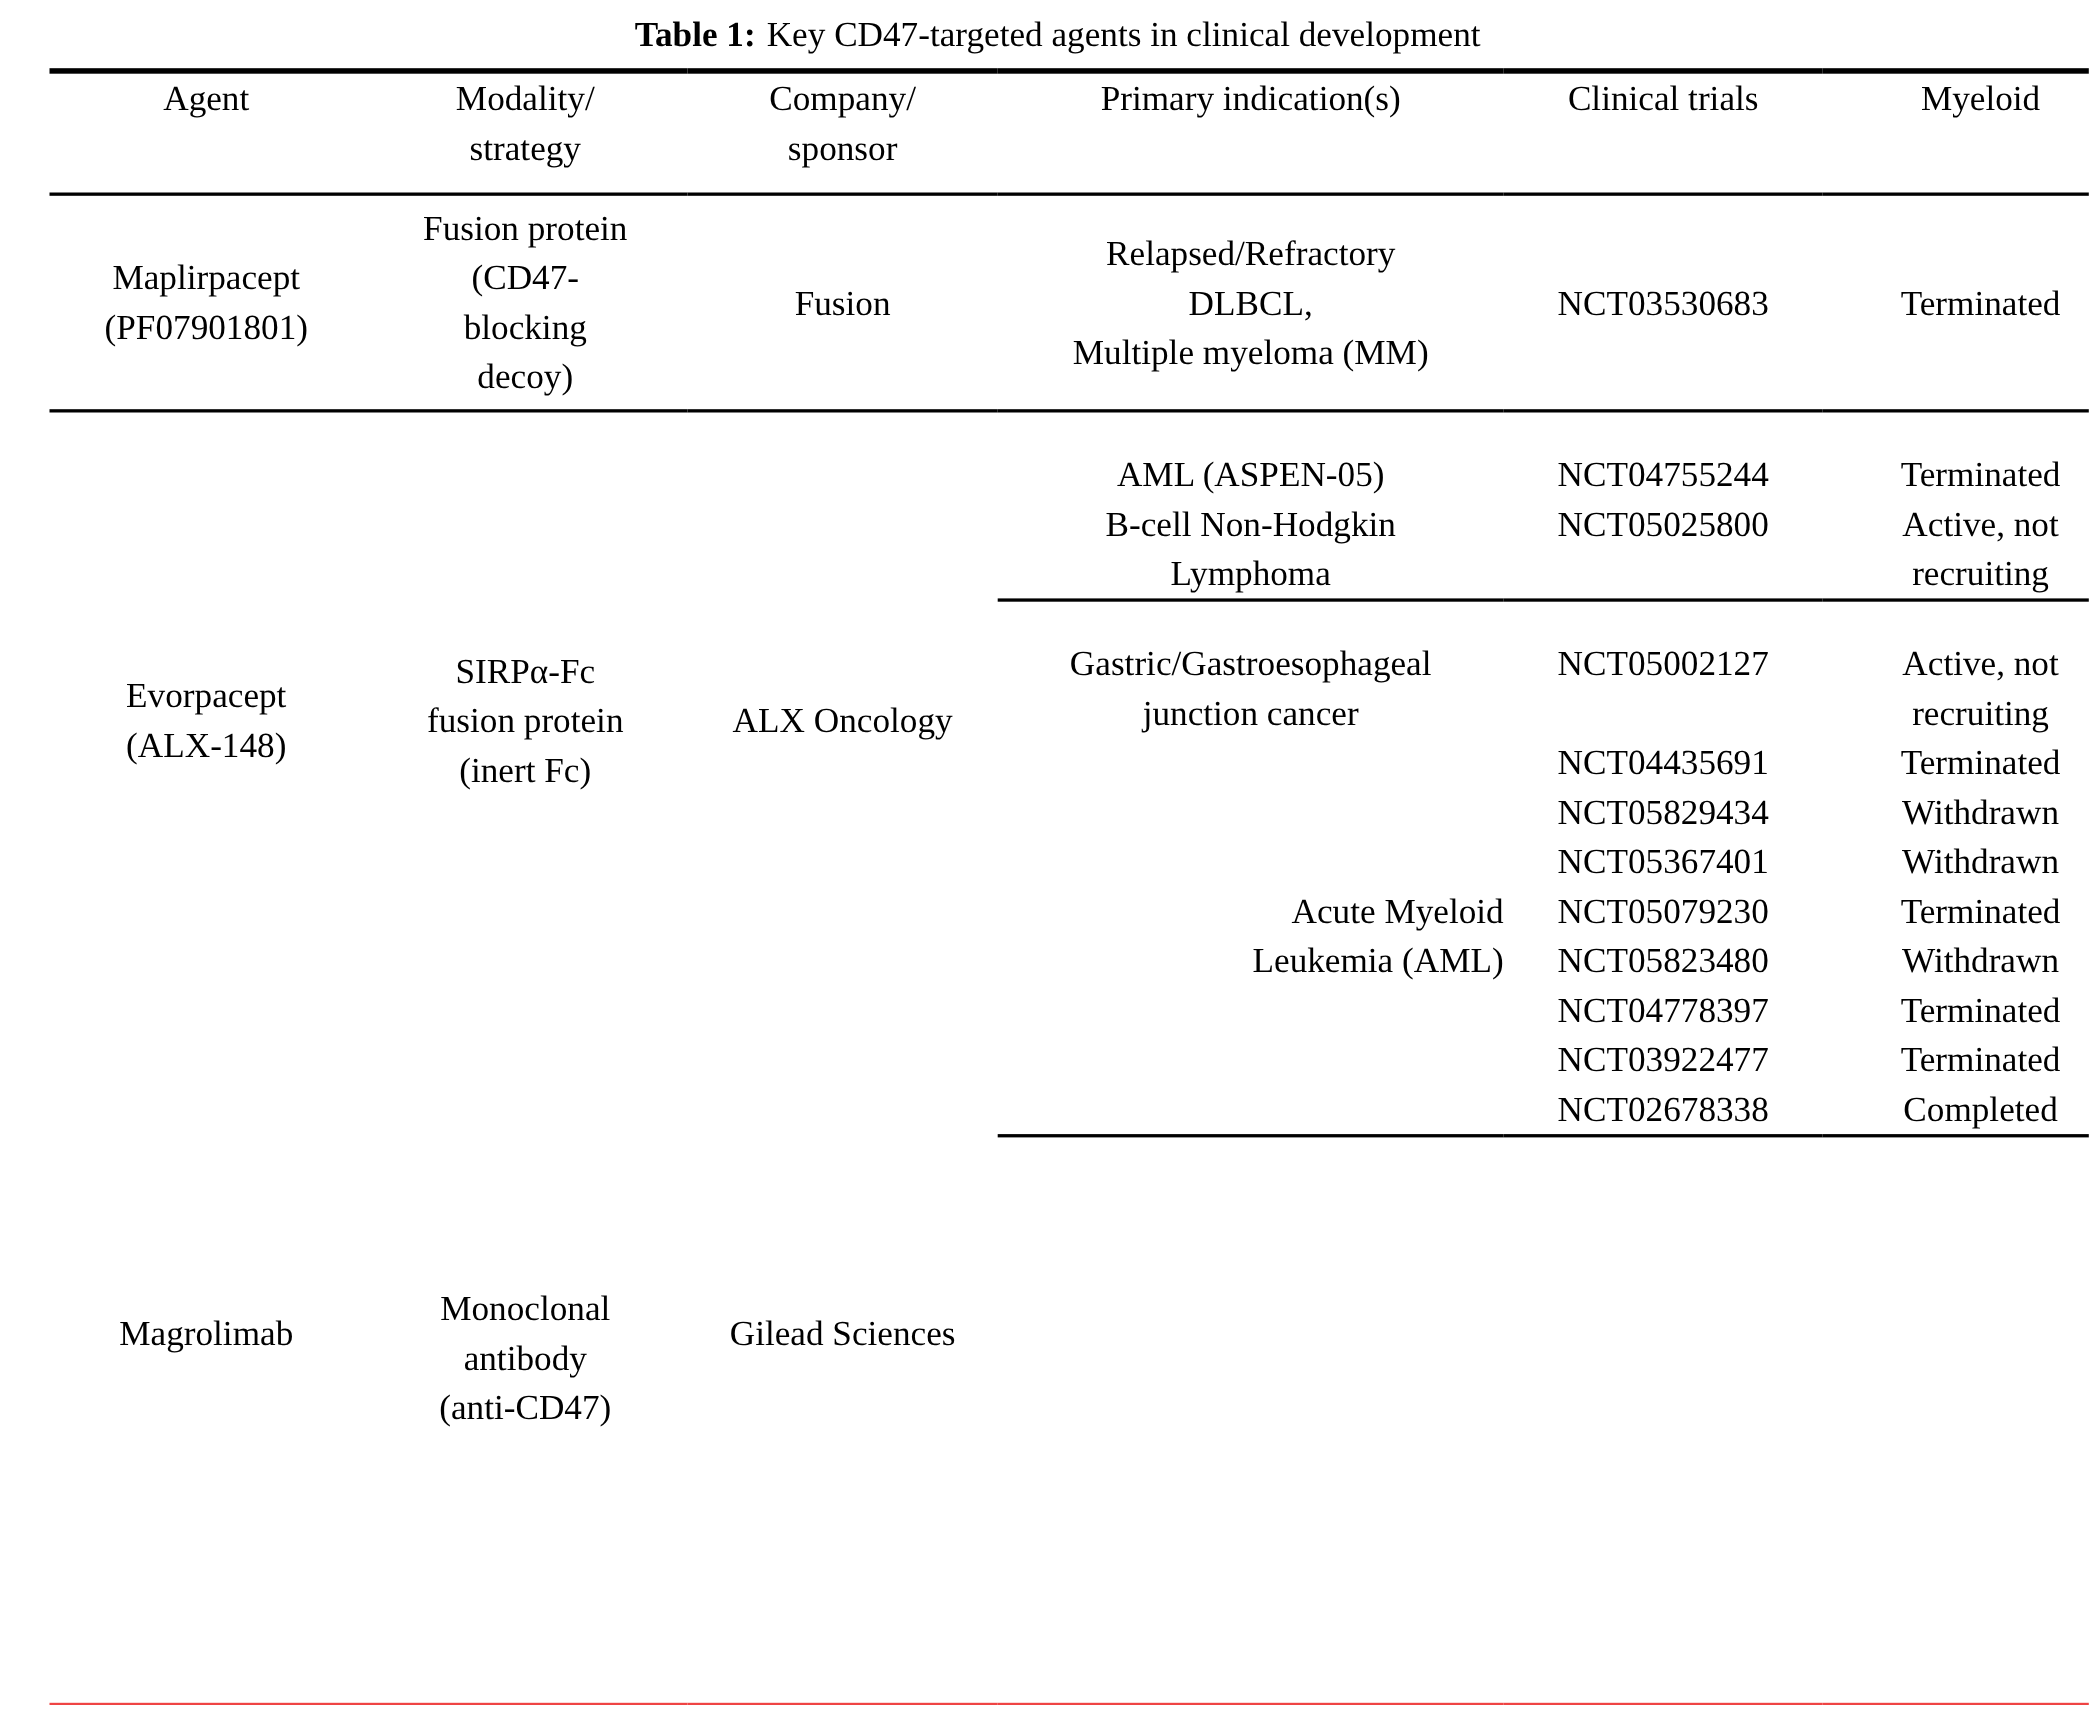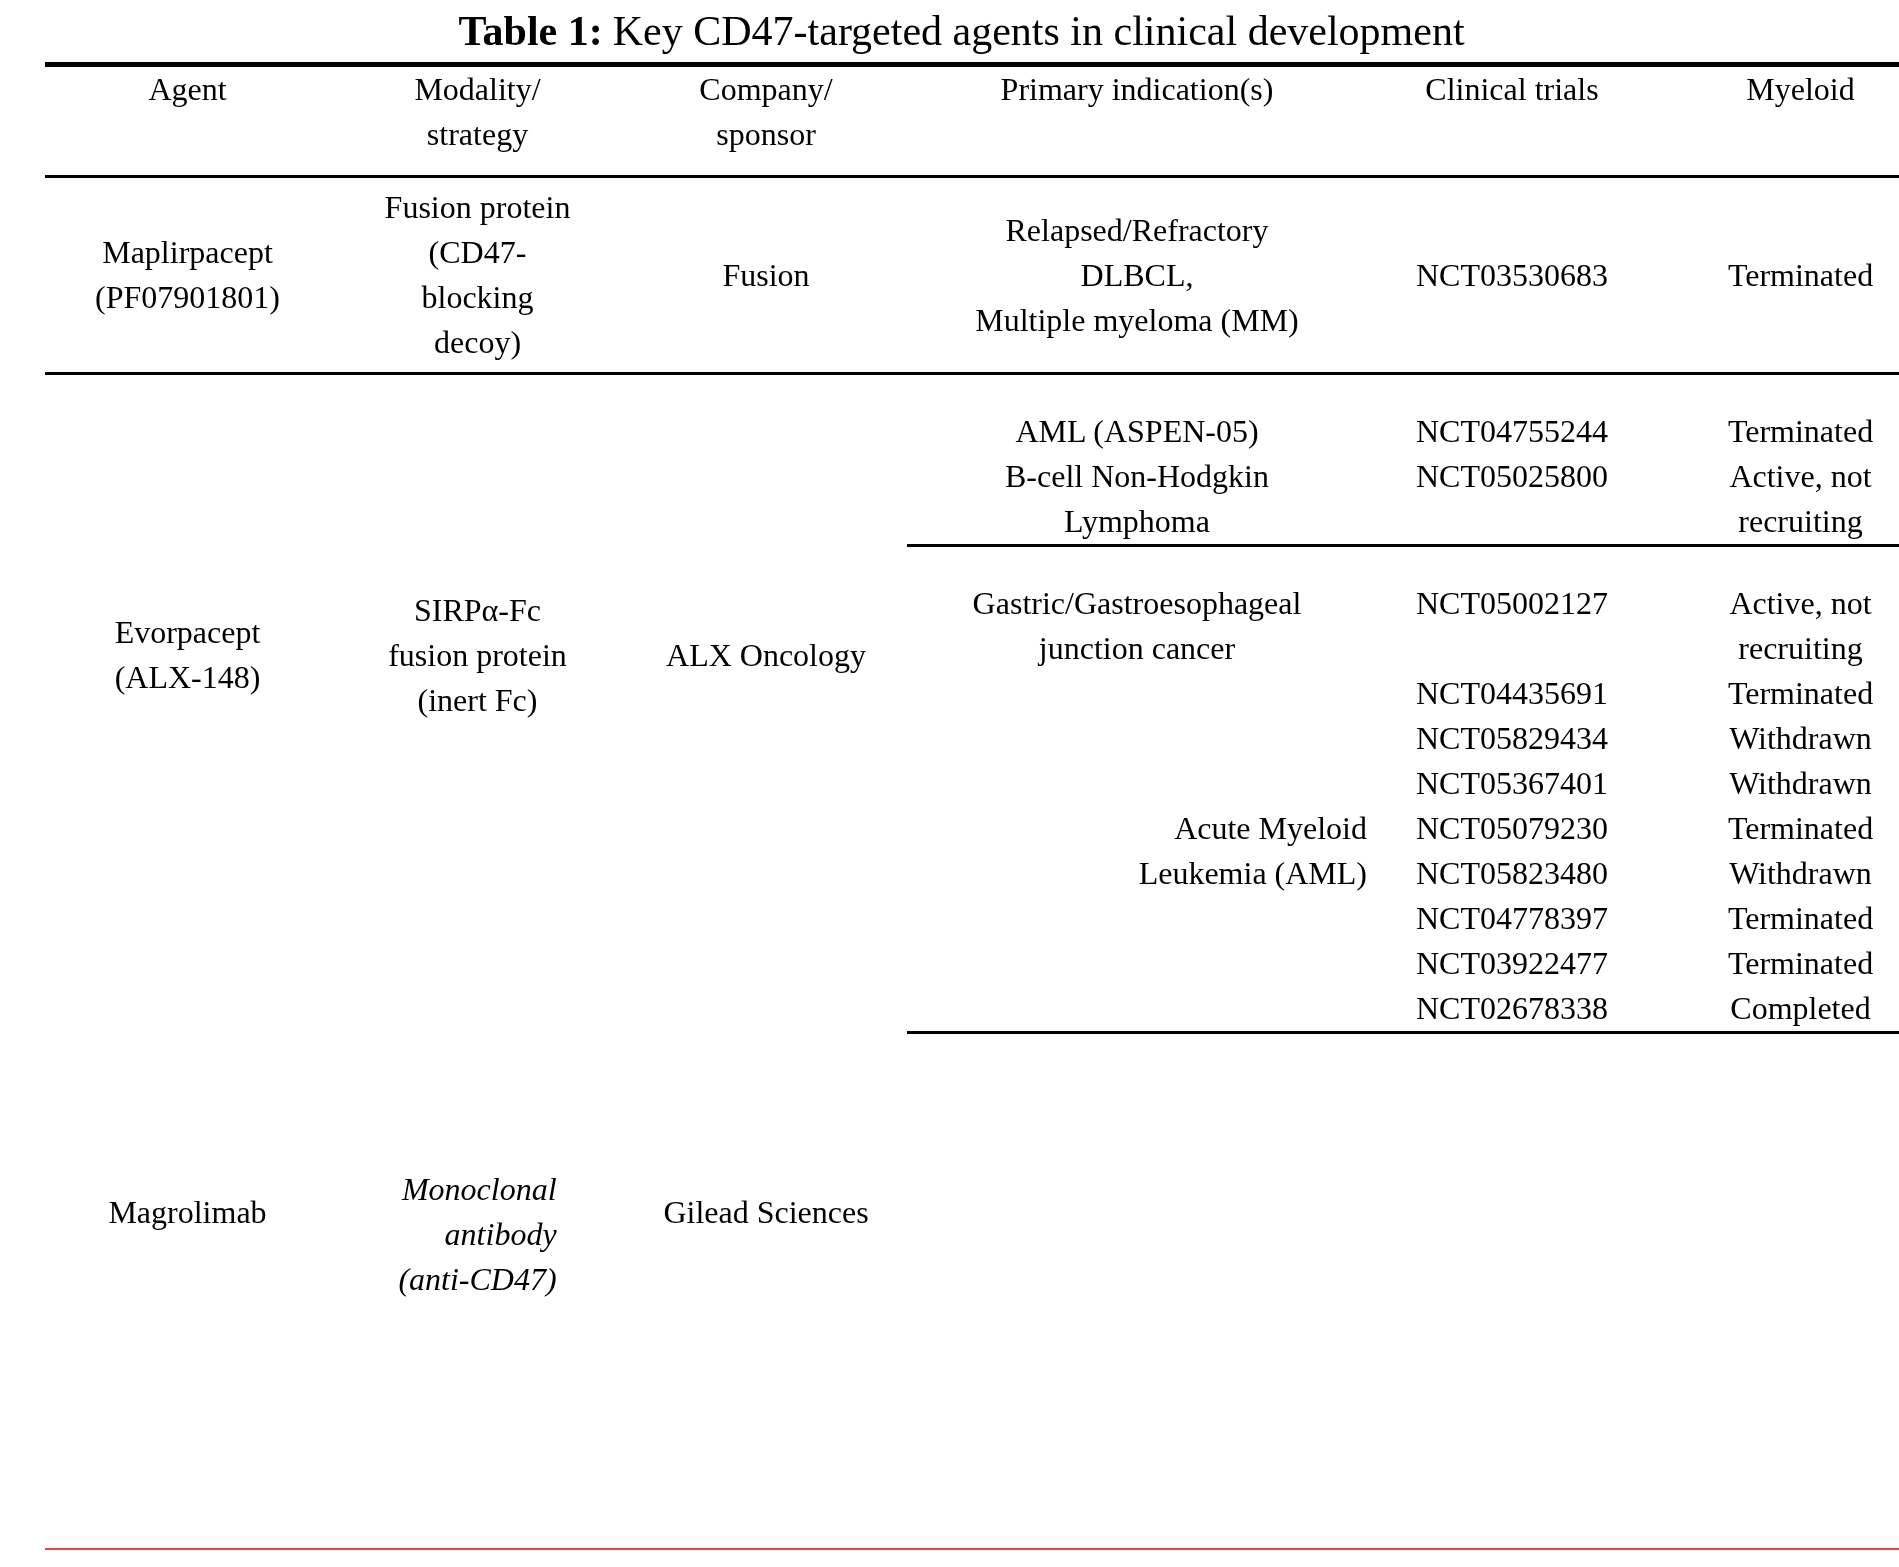--- a/index.html
+++ b/index.html
@@ -6,21 +6,21 @@
   .page{
     position:relative;
     width:1899px;height:1567px;
     background:#ffffff;color:#000000;
     font-family:"Liberation Serif","DejaVu Serif",serif;
     font-size:32px;line-height:45px;
     overflow:hidden;
   }
   .caption{
     height:62px;display:flex;align-items:center;justify-content:center;
-    font-size:42px;line-height:40px;white-space:pre;margin-left:24px;
+    font-size:32px;line-height:40px;white-space:pre;margin-left:24px;
   }
   .caption .cap-label{font-weight:bold;margin-right:10px;}
   table.main{
     width:1899px;table-layout:fixed;border-collapse:collapse;
     border-top:5px solid #000;border-bottom:2px solid #ef4444;margin-left:45px;
   }
   table.main td, table.main th{padding:0;font-weight:normal;}
   .pre{white-space:pre-line;}
   thead tr{height:112px;}
   thead th{
@@ -30,21 +30,21 @@
   tr.row-maplir{height:197px;border-bottom:3px solid #000;}
   tr.row-maplir td{vertical-align:middle;text-align:center;}
   tr.row-lower{height:1175px;}
   td.side-cell{position:relative;vertical-align:top;}
   .side-label{
     position:absolute;left:0;right:0;transform:translateY(-50%);
     text-align:center;white-space:pre-line;
   }
   .side-label.ev{top:280px;}
   .side-label.mg{top:837px;}
-  .side-label .left-block{display:inline-block;text-align:right;white-space:pre-line;font-style:italic;}
+  .side-label .left-block{display:inline-block;text-align:center;white-space:pre-line;}
   td.sub-wrap{padding:0;vertical-align:top;}
   table.sub{
     width:100%;height:100%;table-layout:fixed;border-collapse:collapse;
   }
   table.sub td{vertical-align:top;padding-top:34px;text-align:center;}
   tr.blk-a{height:155px;}
   tr.blk-b{height:252px;}
   tr.blk-c{height:480px;}
   tr.blk-d{height:288px;}
   tr.blk-a td, tr.blk-b td, tr.blk-c td{border-bottom:3px solid #000;}

